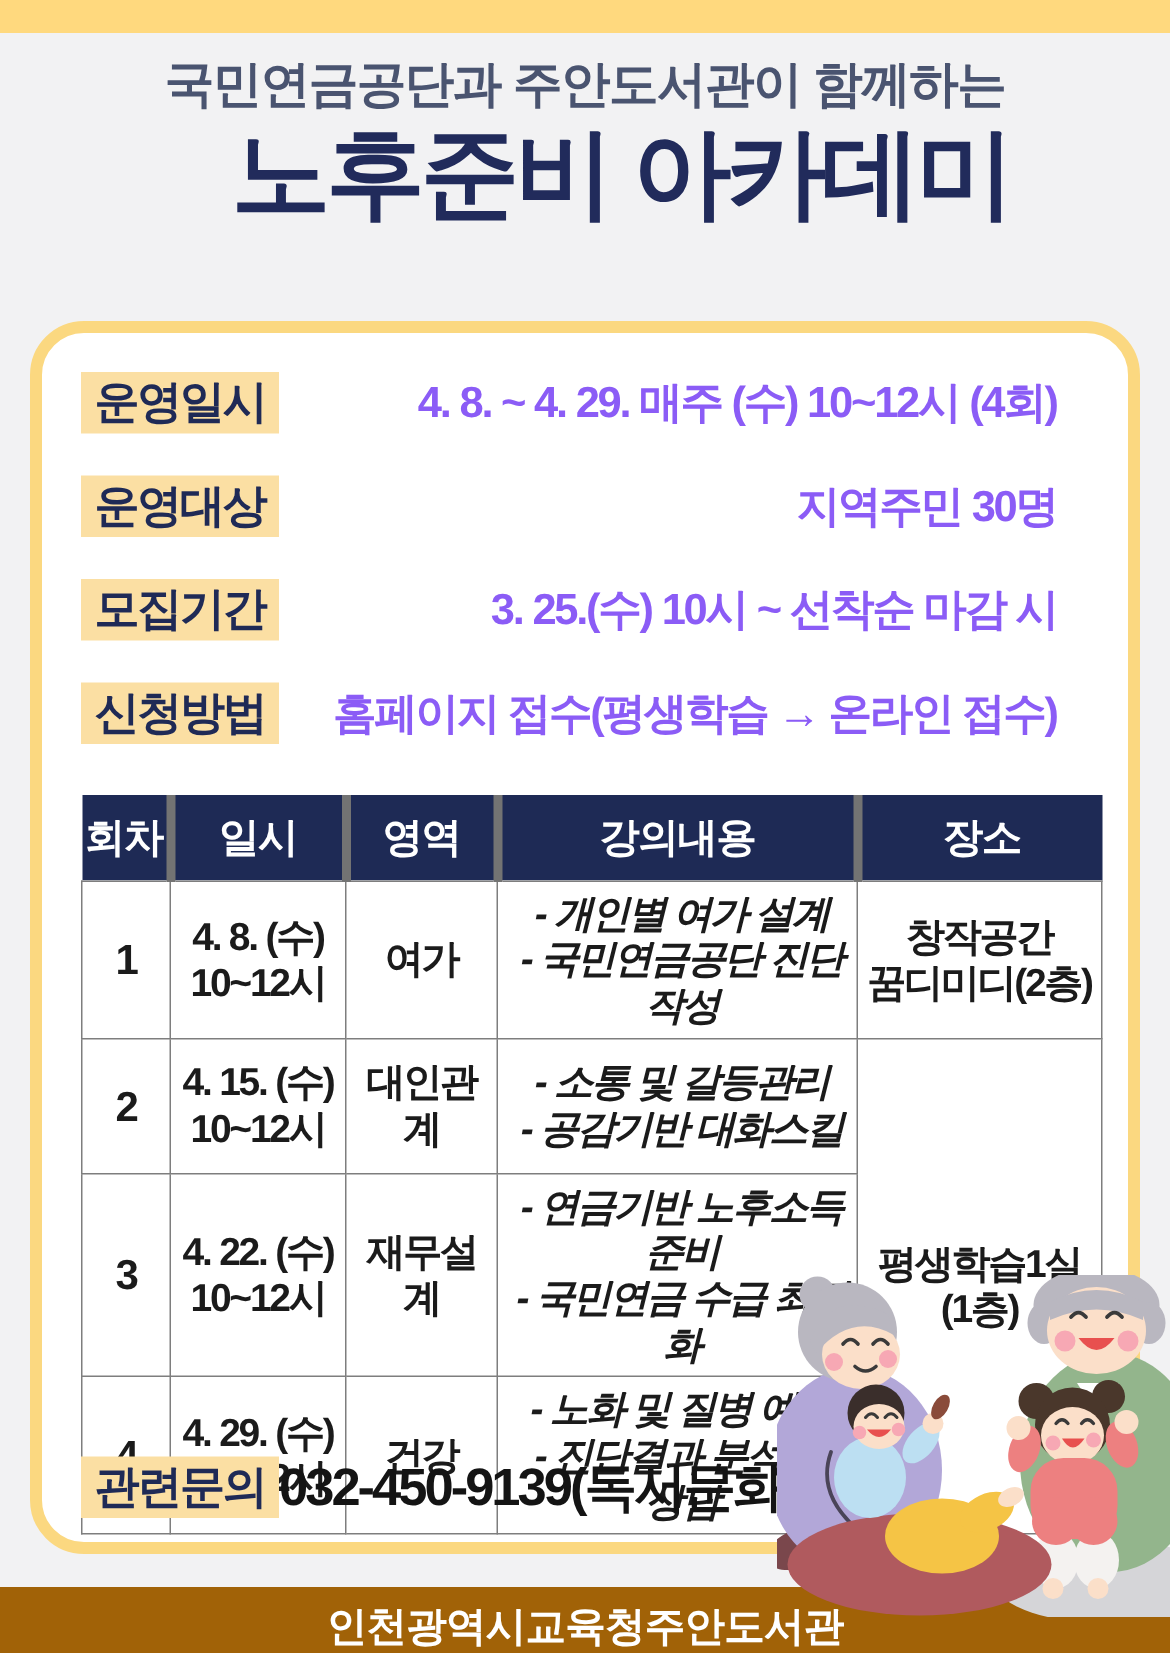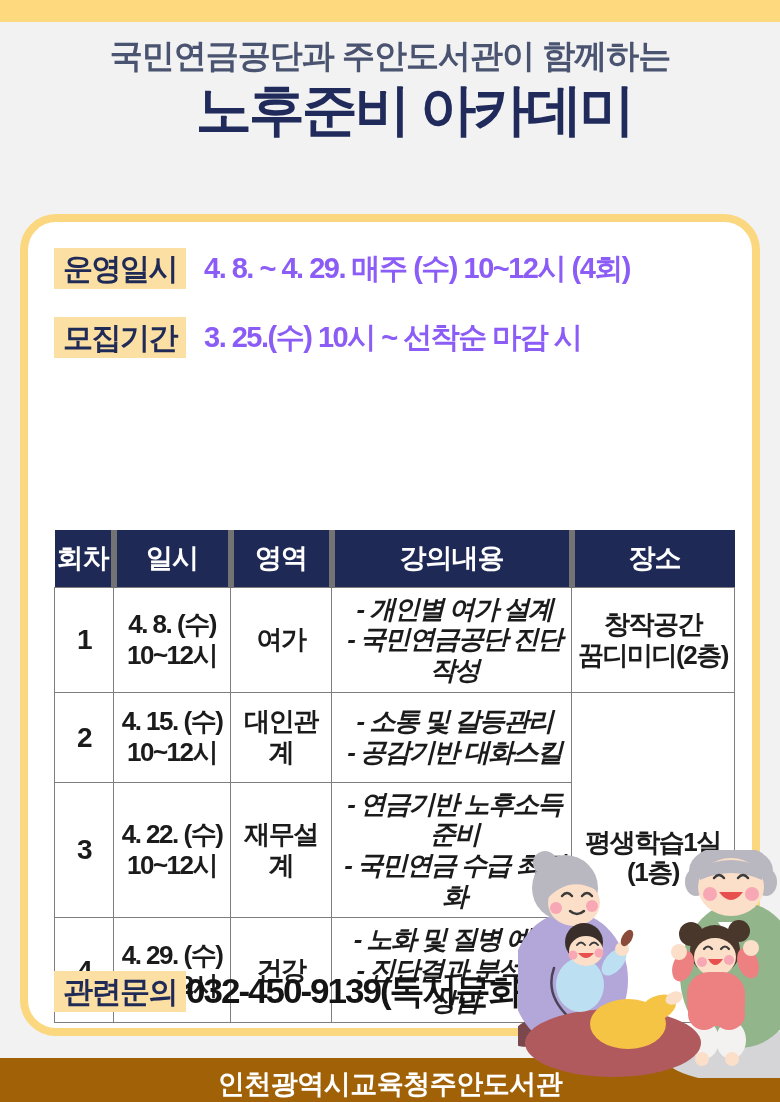--- a/index.html
+++ b/index.html
@@ -20,38 +20,38 @@
   .subtitle {
     position: absolute; top: 34px; left: 0; width: 780px;
     text-align: center;
     font-size: 33px; font-weight: 700; color: #4A5470;
     letter-spacing: -1px;
   }
 
   .title {
     position: absolute; top: 78px; left: 0; width: 780px;
     margin: 0; text-align: center;
-    font-size: 56px; font-weight: 800; color: #212B5B;
+    font-size: 66px; font-weight: 800; color: #212B5B;
     letter-spacing: -3px; line-height: 1.15; padding-left: 48px;
   }
 
   .info-box {
     position: absolute; left: 20px; top: 214px;
     width: 740px; height: 822px;
     background: #FFFFFF;
     border: 8px solid #FBD880;
     border-radius: 36px;
     z-index: 1;
   }
 
   .info-rows {
     position: absolute; left: 26px; top: 26px;
     display: flex; flex-direction: column; gap: 28px;
   }
-  .info-row { display: flex; align-items: center; gap: 18px; }
+  .info-row { display: flex; align-items: center; gap: 36px; justify-content: space-between; }
   .info-label {
     display: inline-block;
     background: #FBDFA3; color: #1F2A56;
     font-size: 30px; font-weight: 800;
     letter-spacing: -1.5px;
     padding: 4px 9px; line-height: 1.1;
     white-space: nowrap;
   }
   .info-value {
     color: #8b5cf6; font-size: 29px; font-weight: 700;
@@ -121,22 +121,30 @@
   <h1 class="title">노후준비 아카데미</h1>
 
   <div class="info-box">
 
     <div class="info-rows">
       <div class="info-row">
         <span class="info-label">운영일시</span>
         <span class="info-value">4. 8. ~ 4. 29. 매주 (수)  10~12시 (4회)</span>
       </div>
       <div class="info-row">
+        <span class="info-label">운영대상</span>
+        <span class="info-value">지역주민 30명</span>
+      </div>
+      <div class="info-row">
         <span class="info-label">모집기간</span>
         <span class="info-value">3. 25.(수) 10시 ~ 선착순 마감 시</span>
+      </div>
+      <div class="info-row">
+        <span class="info-label">신청방법</span>
+        <span class="info-value">홈페이지 접수(평생학습 → 온라인 접수)</span>
       </div>
     </div>
 
     <table class="schedule-table">
       <colgroup>
         <col style="width:59px">
           <col style="width:117px">
           <col style="width:101px">
           <col style="width:240px">
           <col style="width:163px">

